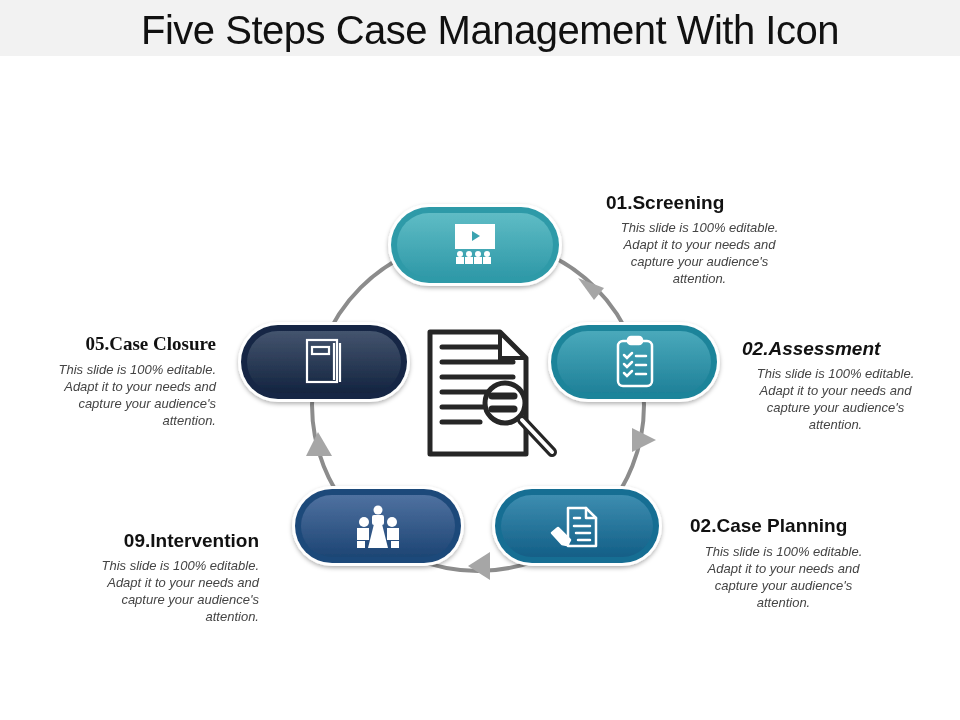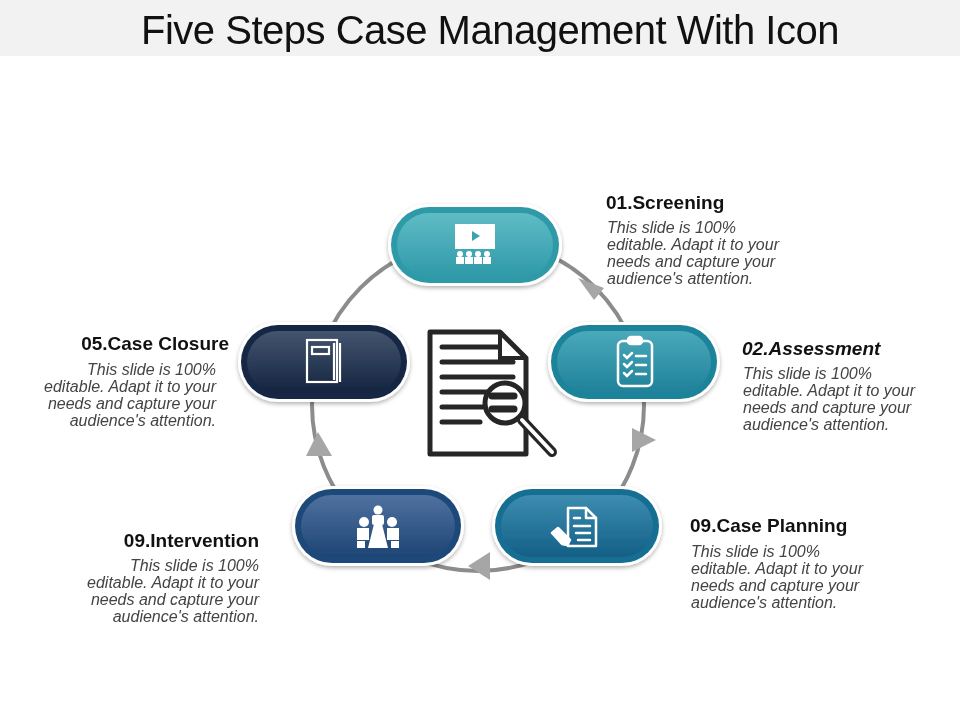--- a/index.html
+++ b/index.html
@@ -1,23 +1,23 @@
 <!DOCTYPE html>
 <html><head>
 <meta charset="utf-8">
 <style>
   html, body { margin:0; padding:0; }
   body { width:960px; height:720px; background:#ffffff; position:relative; overflow:hidden; font-family:"Liberation Sans", sans-serif; }
   .title-bar { position:absolute; left:0; top:0; width:960px; height:56px; background:#f2f2f2; }
   .title { position:absolute; left:0; top:8px; width:980px; text-align:center; font-size:40px; color:#111; letter-spacing:-0.5px; }
   svg.diagram { position:absolute; left:0; top:0; }
   .step-title { position:absolute; font-weight:bold; font-size:19px; color:#111; white-space:nowrap; }
-  .step-desc { position:absolute; font-style:italic; font-size:16px; line-height:17px; color:#444; width:185px; }
+  .step-desc { position:absolute; font-style:italic; font-size:13px; line-height:17px; color:#444; width:185px; }
   .right { text-align:right; }
-  .left { text-align:left; }
+  .left { text-align:center; }
 </style>
 </head>
 <body>
 
 <div class="title-bar"></div>
 <div class="title">Five Steps Case Management With Icon</div>
 
 <svg class="diagram" width="960" height="720" viewBox="0 0 960 720">
   <defs>
     <linearGradient id="g1" x1="0" y1="0" x2="0" y2="1">
@@ -148,20 +148,20 @@
     <line x1="522" y1="420" x2="552" y2="452" stroke="#ffffff" stroke-width="4" stroke-linecap="round"></line>
   </g>
 </svg>
 
 <div class="step-title left" style="left:606px; top:192px;">01.Screening</div>
 <div class="step-desc left" style="left:607px; top:219px;">This slide is 100% editable. Adapt it to your needs and capture your audience's attention.</div>
 
 <div class="step-title left" style="left:742px; top:338px;font-style:italic;">02.Assessment</div>
 <div class="step-desc left" style="left:743px; top:365px;">This slide is 100% editable. Adapt it to your needs and capture your audience's attention.</div>
 
-<div class="step-title left" style="left:690px; top:515px;">09.Case Planning</div>
+<div class="step-title left" style="left:690px; top:515px;">02.Case Planning</div>
 <div class="step-desc left" style="left:691px; top:543px;">This slide is 100% editable. Adapt it to your needs and capture your audience's attention.</div>
 
 <div class="step-title right" style="left:60px; width:199px; top:530px;">09.Intervention</div>
 <div class="step-desc right" style="left:74px; top:557px;">This slide is 100% editable. Adapt it to your needs and capture your audience's attention.</div>
 
-<div class="step-title right" style="left:29px; width:200px; top:333px;">05.Case Closure</div>
+<div class="step-title right" style="left:16px; width:200px; top:333px;font-family:Liberation Serif, serif;">05.Case Closure</div>
 <div class="step-desc right" style="left:31px; top:361px;">This slide is 100% editable. Adapt it to your needs and capture your audience's attention.</div>
 
 </body></html>

